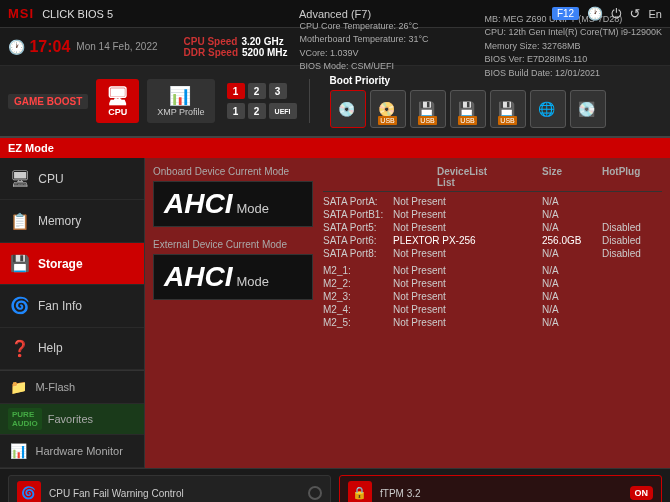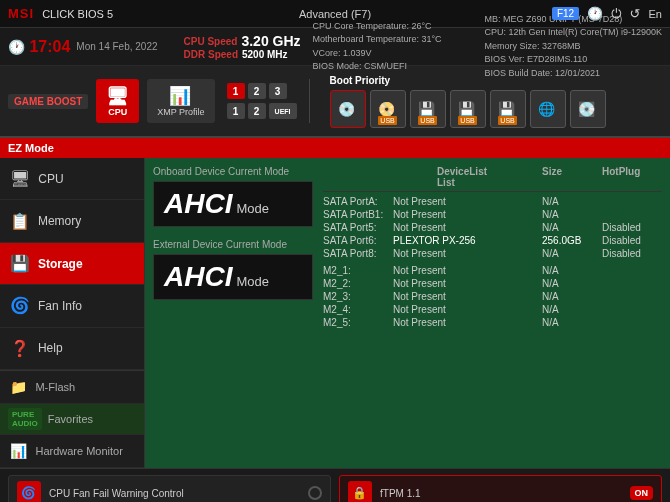--- a/index.html
+++ b/index.html
@@ -220,21 +220,21 @@
     .sidebar-item.active .sidebar-item-label { color: #fff; font-weight: bold; }
 
     .sidebar-bottom {
       margin-top: auto;
       border-top: 1px solid #333;
     }
 
     
     .main-content {
       flex: 1;
-      background: #14532d;
+      background: #7f1d1d;
       padding: 8px;
       display: flex;
       gap: 10px;
     }
 
     
     .ahci-section { flex: 0 0 160px; }
     .device-mode-label { color: #aaa; font-size: 10px; margin-bottom: 4px; }
     .ahci-display {
       background: #111;
@@ -387,21 +387,21 @@
 
 <div class="second-bar" style="height:38px;padding:0 8px;display:flex;align-items:center;">
   <div style="display:flex;align-items:center;margin-right:10px;">
     <span style="color:#cc0000;font-size:14px;margin-right:4px;">🕐</span>
     <span class="time-block" style="font-size:16px;color:#cc0000;font-weight:bold;margin-right:6px;">17:04</span>
     <span class="date-block" style="font-size:10px;color:#999;">Mon 14 Feb, 2022</span>
   </div>
   <div style="margin-right:12px;">
     <div style="display:flex;align-items:center;">
       <span style="color:#cc3333;font-size:10px;font-weight:bold;margin-right:4px;">CPU Speed</span>
-      <span style="color:#fff;font-size:14px;font-weight:bold;">3.20 GHz</span>
+      <span style="color:#fff;font-size:10px;font-weight:bold;">3.20 GHz</span>
     </div>
     <div style="display:flex;align-items:center;">
       <span style="color:#cc3333;font-size:10px;font-weight:bold;margin-right:4px;">DDR Speed</span>
       <span style="color:#fff;font-size:10px;font-weight:bold;">5200 MHz</span>
     </div>
   </div>
   <div style="font-size:9px;color:#aaa;margin-right:12px;line-height:1.5;">
     <div>CPU Core Temperature: 26°C</div>
     <div>Motherboard Temperature: 31°C</div>
     <div>VCore: 1.039V</div>
@@ -607,18 +607,18 @@
 <div class="bottom-controls">
 
   <div class="control-row">
     <div class="control-item">
       <div class="control-icon">🌀</div>
       <span class="control-label">CPU Fan Fail Warning Control</span>
       <div class="radio-btn"></div>
     </div>
     <div class="control-item" style="background:#2a1111;border-color:#cc0000;">
       <div class="control-icon">🔒</div>
-      <span class="control-label">fTPM 1.1</span>
+      <span class="control-label">fTPM 3.2</span>
       <div class="toggle-btn">ON</div>
     </div>
   </div>
 
 </div>
 
 </body></html>

